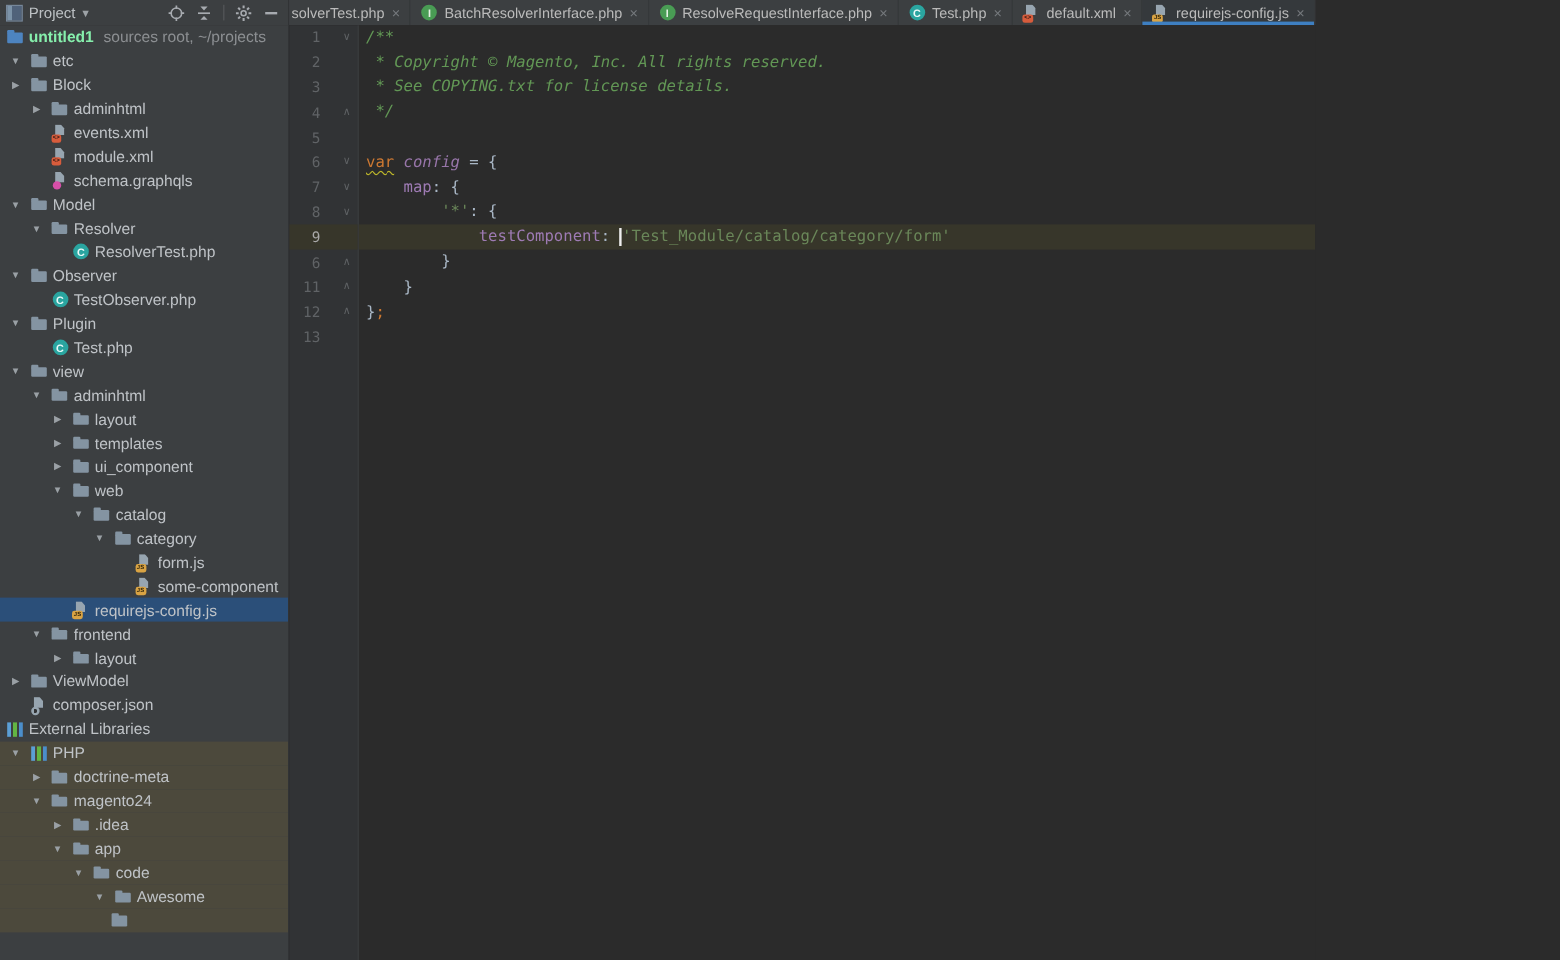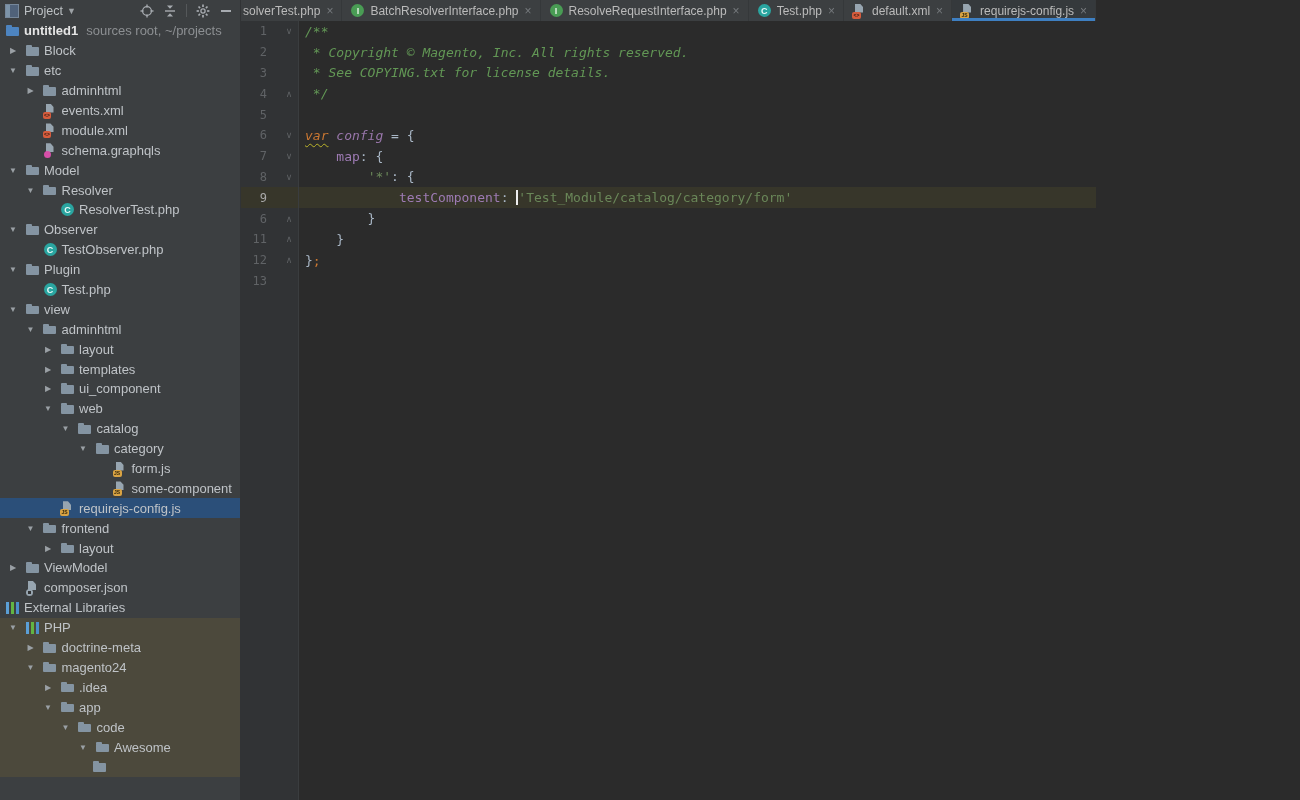--- a/index.html
+++ b/index.html
@@ -52,39 +52,39 @@
   
   .main{flex:1;display:flex;min-height:0;}
   .tree-panel{width:241px;flex:none;background:var(--panel-bg,#3c3f41);overflow:hidden;border-right:1px solid #313335;box-sizing:border-box;}
   .row{height:19.9px;display:flex;align-items:center;gap:4px;white-space:nowrap;color:#bfc3c7;font-size:13px;
        padding-left:calc(5px + var(--ind,0) * 17.5px);cursor:default;}
   .row.selected{background:var(--sel,#2b4f79);}
   .row.lib{background:var(--libbg,#4c493c);}
   .chev{width:16px;flex:none;text-align:center;font-size:8px;color:#9aa0a5;}
   .chev.open::before{content:"▼";}
   .chev.closed::before{content:"▶";}
-  .lbl.bold{font-weight:700;color:#e5e5e5;}
+  .lbl.bold{font-weight:700;color:#86efac;}
   .note{color:#8c8f92;margin-left:4px;text-align:right;}
 
   
   .editor{flex:1;display:flex;position:relative;background:var(--ed-bg,#2b2b2b);overflow:hidden;
           font-family:"DejaVu Sans Mono",monospace;font-size:13px;}
   .gutter{width:58px;flex:none;background:var(--gut-bg,#313335);border-right:1px solid #3a3d3f;box-sizing:border-box;}
   .gcell{height:20.8px;display:flex;align-items:center;position:relative;}
   .gcell.cur{background:var(--caret-row,#37362a);}
   .ln{width:26px;text-align:right;color:#606366;font-size:12px;flex:none;}
   .gcell.cur .ln{color:#a9a9a9;}
   .fold{position:absolute;right:3px;top:50%;transform:translateY(-50%);color:#5f6265;font-size:9px;width:12px;text-align:center;
         font-family:"DejaVu Sans",sans-serif;}
   .codecol{flex:1;min-width:0;}
   .code-row{height:20.8px;display:flex;align-items:center;white-space:pre;padding-left:6px;color:#a9b7c6;}
   .code-row.cur{background:var(--caret-row,#37362a);}
   .seg.com{color:#629755;font-style:italic;}
   .seg.kw{color:#cc7832;}
-  .seg.sq{text-decoration:underline wavy #BBB529 1px;text-underline-offset:3px;font-style:italic;}
+  .seg.sq{text-decoration:underline wavy #BBB529 1px;text-underline-offset:3px;}
   .seg.gvar{color:#9876AA;font-style:italic;}
   .seg.prop{color:#9e7bb4;}
   .seg.str{color:#6a8759;}
   .caret{display:inline-block;width:2px;height:15px;background:#eeeeee;}
   .guide{position:absolute;top:0;bottom:0;left:1025px;width:1px;background:#3a3d3f;}
 </style>
 </head>
 <body>
 
 <div class="app">
@@ -178,28 +178,28 @@
 
   <div class="main">
     <div class="tree-panel" id="tree">
         <div class="row" style="--ind: 0;">
 
     <span class="ic folder-root"></span>
     <span class="lbl bold">untitled1</span>
   <span class="note">sources root, ~/projects</span>
         </div>
         <div class="row" style="--ind: 0;">
+    <span class="chev open"></span>
+    <span class="ic folder"></span>
+    <span class="lbl">etc</span>
+  </div>
+        <div class="row" style="--ind: 0;">
     <span class="chev closed"></span>
     <span class="ic folder"></span>
     <span class="lbl">Block</span>
-  </div>
-        <div class="row" style="--ind: 0;">
-    <span class="chev open"></span>
-    <span class="ic folder"></span>
-    <span class="lbl">etc</span>
   </div>
         <div class="row" style="--ind: 1;">
     <span class="chev closed"></span>
     <span class="ic folder"></span>
     <span class="lbl">adminhtml</span>
   </div>
         <div class="row" style="--ind: 1;">
     <span class="chev"></span>
     <span class="ic xml"></span>
     <span class="lbl">events.xml</span>

